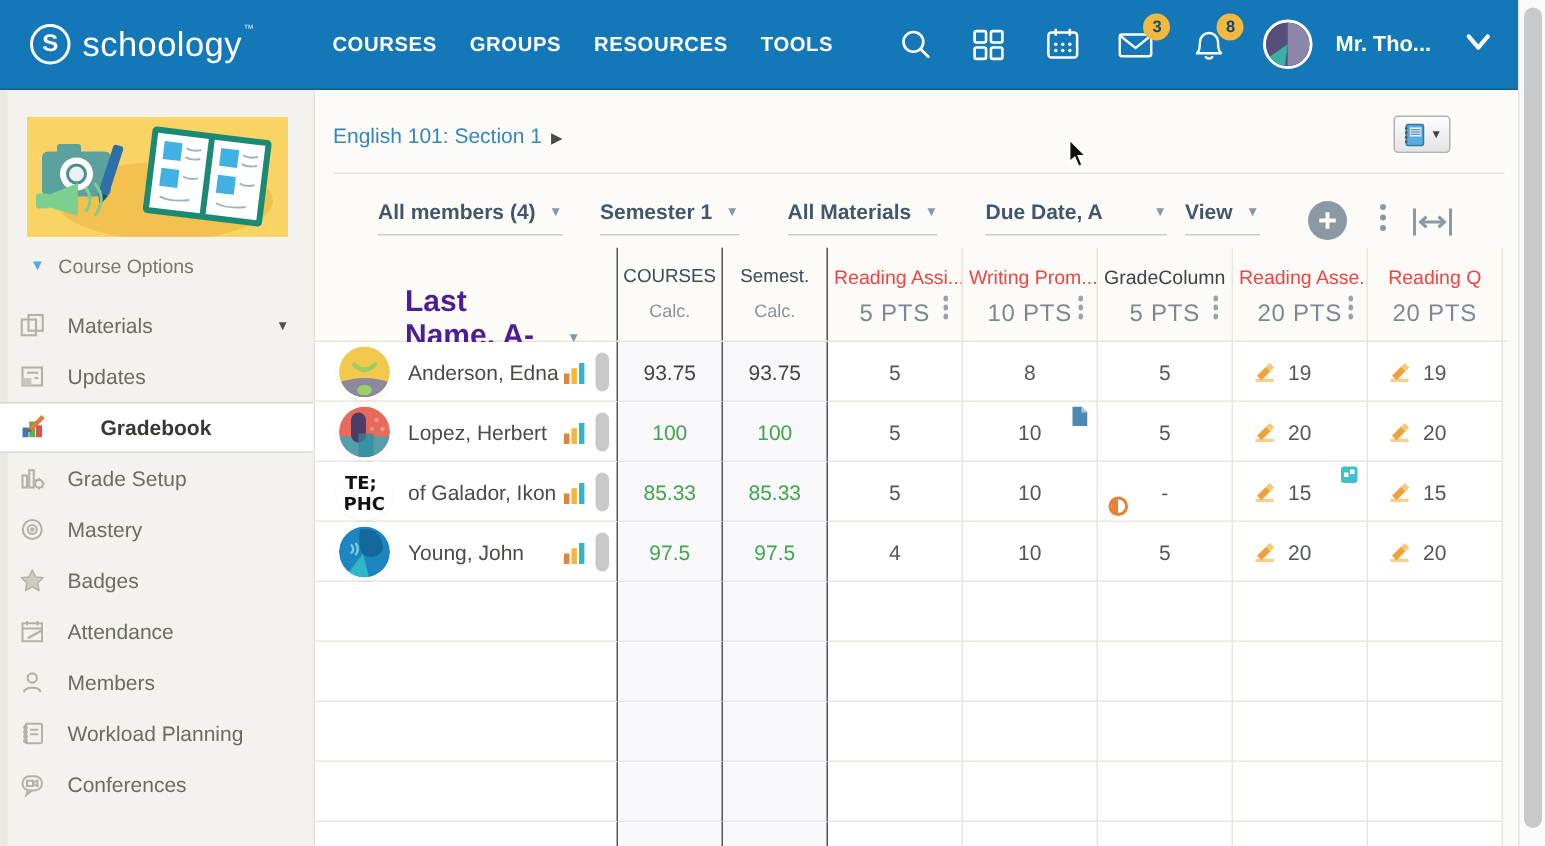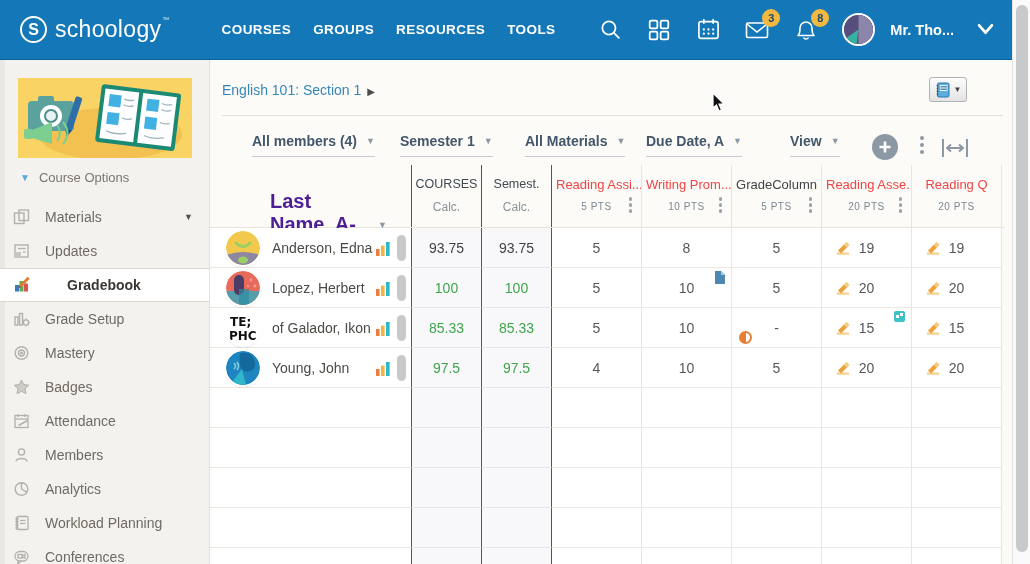--- a/index.html
+++ b/index.html
@@ -58,21 +58,21 @@
               background:linear-gradient(#fdfdfd,#e4e4e4); border:1px solid #b2b2b2; border-radius:3px;
               display:flex; align-items:center; justify-content:center; gap:4px; cursor:pointer; }
   .view-caret { color:#444; font-size:8px; }
   .divider { position:absolute; left:12px; top:55px; width:781px; border-top:1px solid #e6e2db; }
 
   .toolbar { position:absolute; left:0; top:56px; width:802px; height:49px;text-align:right; }
   .filter { position:absolute; top:17px; display:flex; align-items:center; padding-bottom:7px;
             border-bottom:1px solid #c9cdd2; cursor:pointer; }
   .flabel { font-size:14px; font-weight:700; color:#42566c; }
   .fcaret { color:#8b98a3; font-size:9px; margin-left:9px; }
-  .f0{left:42px;} .f1{left:190px;} .f2{left:315px;} .f3{left:436px;} .f4{left:580px;}
+  .f0{left:42px;} .f1{left:190px;} .f2{left:315px;} .f3{left:447px;gap:25px;} .f4{left:580px;}
   .plus-btn { position:absolute; left:662px; top:18px; width:26px; height:26px; border-radius:50%;
               background:#8c99a4; display:flex; align-items:center; justify-content:center; cursor:pointer; }
   .kebab-btn { position:absolute; left:706px; top:20px; width:12px; display:flex; flex-direction:column;
                gap:3px; align-items:center; cursor:pointer; }
   .kebab-btn i { width:4px; height:4px; border-radius:50%; background:#8c99a4; }
   .expand-btn { position:absolute; left:731px; top:21px; cursor:pointer; }
 
   
   .grid { position:absolute; left:0; top:105px; width:795px; height:399px; overflow:hidden; }
   .ghead { display:flex; height:63px; border-bottom:1px solid #e9e3db; }
@@ -80,21 +80,21 @@
   .sort { position:absolute; left:52px; top:25px; padding:0 24px 7px 0; border-bottom:1px solid #b9bfc5;
           display:flex; align-items:center; cursor:pointer; }
   .sort-label { font-size:20px; font-weight:700; color:#4c1d95;margin-left:8px; }
   .sort-caret { color:#8b98a3; font-size:9px; margin-left:10px; }
   .h-calc { width:70px; border-right:1px solid #555; text-align:center; padding-top:12px; }
   .h-calc .ttl { font-size:12.5px; color:#3f4a54; }
   .h-calc .sub { font-size:12px; color:#8a939b; margin-top:9px; }
   .h-assign { width:90px; border-right:1px solid #eae5de; position:relative; text-align:center; padding-top:12px; }
   .a-name { font-size:13px; color:#ef4444; white-space:nowrap; overflow:hidden; padding:0 4px; cursor:pointer; }
   .a-name.plain { color:#3f4347; }
-  .a-pts { font-size:10px; letter-spacing:.5px; color:#7d8893; margin-top:9px; }
+  .a-pts { font-size:16px; letter-spacing:.5px; color:#7d8893; margin-top:9px; }
   .kdots { position:absolute; right:9px; top:32px; display:flex; flex-direction:column; gap:2.5px; cursor:pointer; }
   .kdots i { width:3.5px; height:3.5px; border-radius:50%; background:#9aa3ab; }
 
   .grow { display:flex; height:40px; }
   .c-name { width:202px; border-right:1px solid #555; border-bottom:1px solid #ece7e0; background:#fff;
             display:flex; align-items:center; position:relative; }
   .avatar { width:34px; height:34px; margin-left:16px; border-radius:50%; flex:0 0 34px;
             box-shadow:0 0 0 2px #fff, 0 1px 3px rgba(0,0,0,.3); overflow:hidden; background:#fff; }
   .row-name { margin-left:12px; font-size:14px; color:#4c4a45; }
   .chart-icon { position:absolute; right:21px; top:13px; }
@@ -326,28 +326,20 @@
         <span class="slabel">Attendance</span>
       </div>
       <div class="sitem">
         <span class="sicon"><svg width="19" height="18" viewBox="0 0 18 18" fill="none" stroke="#b5b1aa" stroke-width="1.4">
               <circle cx="9" cy="6" r="3.1"></circle>
               <path d="M3.5,15.5 C4,11.5 14,11.5 14.5,15.5"></path>
             </svg></span>
         <span class="slabel">Members</span>
       </div>
       <div class="sitem">
-        <span class="sicon"><svg width="19" height="18" viewBox="0 0 18 18" fill="none" stroke="#b5b1aa" stroke-width="1.4">
-              <circle cx="9" cy="9" r="6.3"></circle>
-              <line x1="9" y1="9" x2="9" y2="2.7"></line>
-              <line x1="9" y1="9" x2="14.3" y2="12.2"></line>
-            </svg></span>
-        <span class="slabel">Analytics</span>
-      </div>
-      <div class="sitem">
         <span class="sicon"><svg width="19" height="18" viewBox="0 0 18 18" fill="none" stroke="#b5b1aa" stroke-width="1.3">
               <rect x="4.5" y="2.5" width="11" height="13" rx="1"></rect>
               <circle cx="4.5" cy="5" r="1"></circle>
               <circle cx="4.5" cy="8" r="1"></circle>
               <circle cx="4.5" cy="11" r="1"></circle>
               <circle cx="4.5" cy="14" r="1"></circle>
               <line x1="7.5" y1="6.5" x2="13" y2="6.5"></line>
               <line x1="7.5" y1="9.5" x2="13" y2="9.5"></line>
             </svg></span>
         <span class="slabel">Workload Planning</span>

